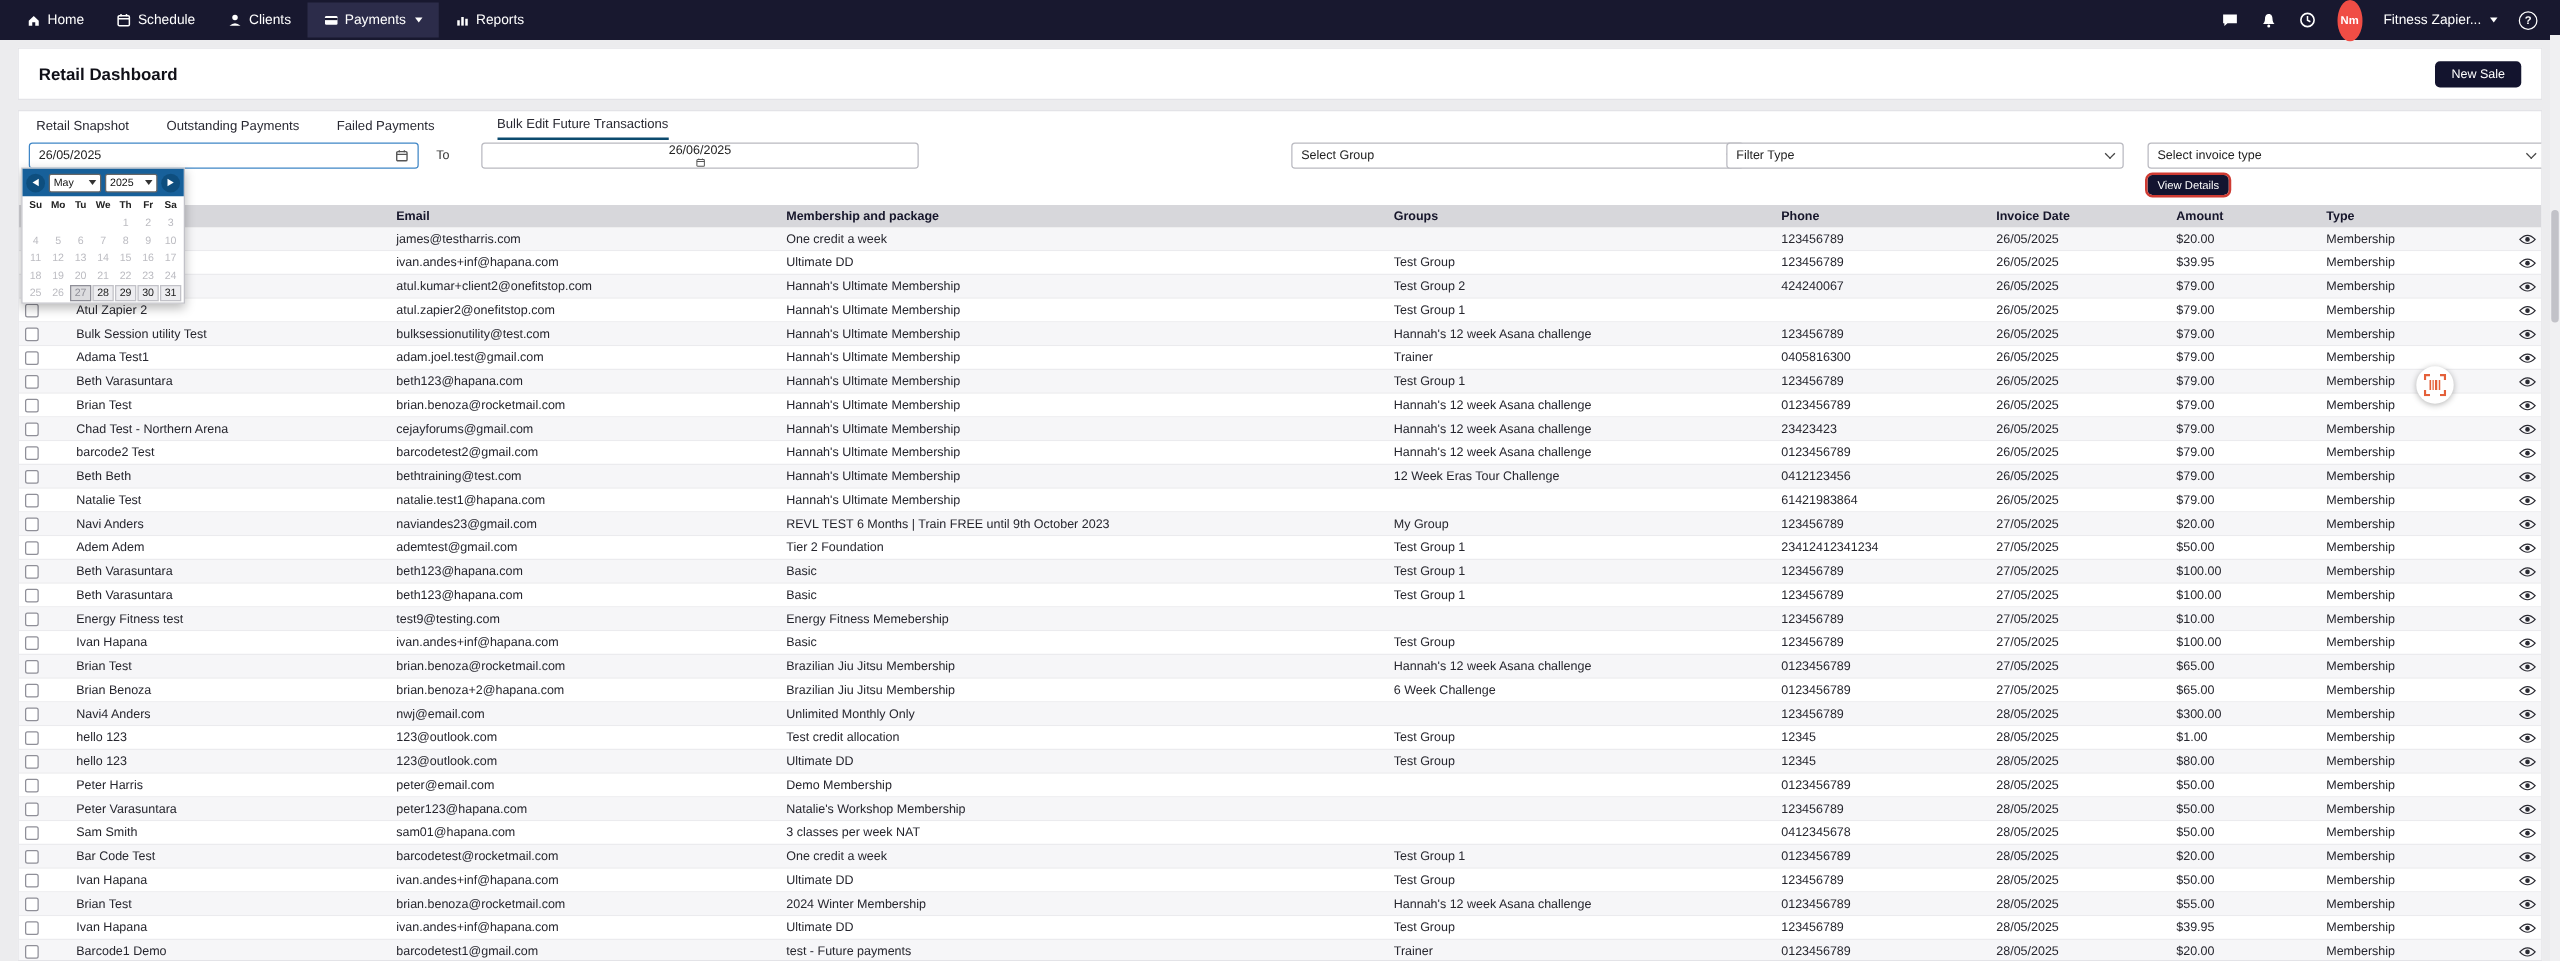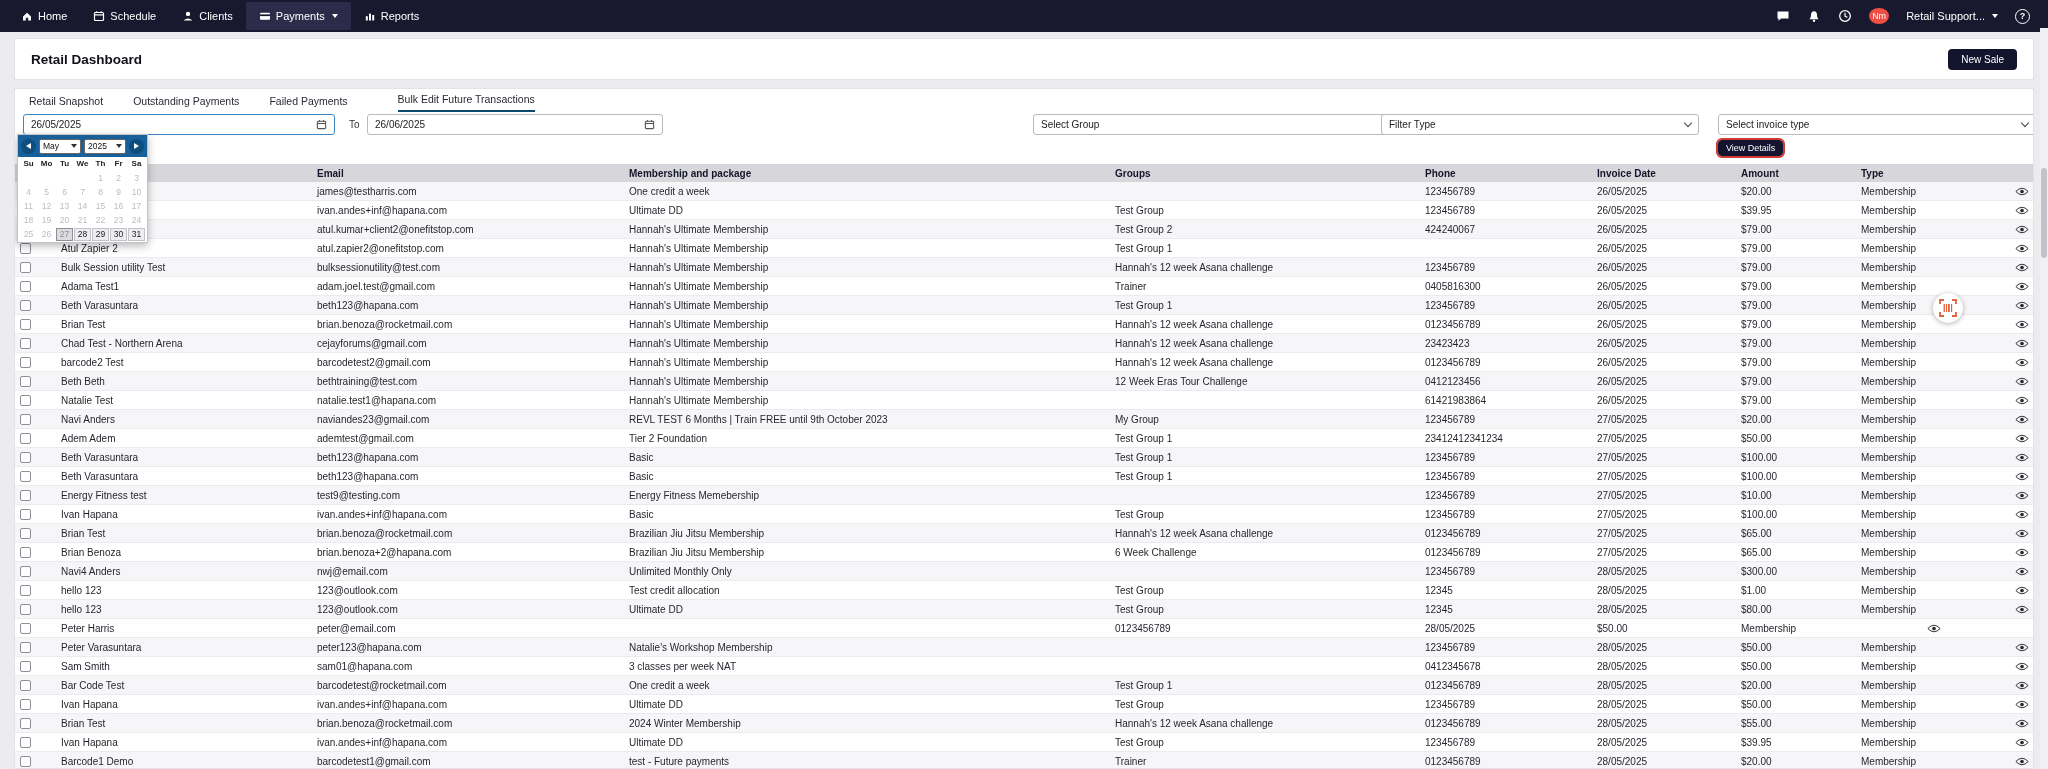--- a/index.html
+++ b/index.html
@@ -8,22 +8,22 @@
 
   
   .navbar { position:absolute; left:0; top:0; width:2048px; height:28px; background:#18182f;
             display:flex; align-items:center; padding:16px 8px; color:#fff; }
   .nav-item { display:flex; align-items:center; gap:5px; height:28px; padding:0 13px;
               font-size:11px; color:#fff; cursor:pointer; white-space:nowrap; }
   .nav-item.active { background:#2c2c4a; }
   .caret-down { width:0; height:0; border-left:3.5px solid transparent; border-right:3.5px solid transparent;
                 border-top:4px solid #fff; display:inline-block; margin-left:2px; }
   .nav-right { margin-left:auto; display:flex; align-items:center; gap:17px; padding-right:10px; }
-  .avatar { width:20px; height:16px; border-radius:50%; background:#f04d45; color:#fff; font-size:9px;
-            font-weight:normal; display:flex; align-items:center; justify-content:center; }
+  .avatar { width:20px; height:33px; border-radius:50%; background:#f04d45; color:#fff; font-size:9px;
+            font-weight:bold; display:flex; align-items:center; justify-content:center; }
   .user-name { font-size:11px; display:flex; align-items:center; gap:5px; }
   .help-badge { width:15px; height:15px; border-radius:50%; border:1.5px solid #fff; color:#fff;
                 font-size:9px; font-weight:bold; display:flex; align-items:center; justify-content:center; }
   .help-badge::after { content:"?"; }
 
   
   .title-card { position:absolute; left:14px; top:38px; width:2020px; height:42px; background:#fff;
                 border:1px solid #e3e3e7; display:flex; align-items:center; padding:0 16px; }
   .page-title { font-size:13.5px; font-weight:bold; color:#101018; }
   .new-sale-btn { margin-left:auto; background:#13142e; color:#fff; font-size:10px; padding:5px 13px;
@@ -148,21 +148,21 @@
     <svg width="14" height="13" viewBox="0 0 14 13">
         <path d="M7 1.2 C4.8 1.2 4 3 4 5 C4 7.6 3 8.6 2.4 9.2 H11.6 C11 8.6 10 7.6 10 5 C10 3 9.2 1.2 7 1.2 Z" fill="#fff"></path>
         <circle cx="7" cy="10.7" r="1.2" fill="#fff"></circle>
       </svg>
     <svg width="14" height="14" viewBox="0 0 14 14">
         <circle cx="7" cy="7" r="5.3" fill="none" stroke="#fff" stroke-width="1.3"></circle>
         <path d="M7 3.8 V7.2 L9.3 8.4" stroke="#fff" stroke-width="1.2" fill="none"></path>
       </svg>
     <div class="avatar">Nm</div>
     <div class="user-name">
-      <span>Retail Support...</span>
+      <span>Fitness Zapier...</span>
       <span class="caret-down"></span>
     </div>
     <div class="help-badge"></div>
   </div>
 </div>
 
 <div class="title-card">
   <div class="page-title">Retail Dashboard</div>
   <button class="new-sale-btn">New Sale</button>
 </div>
@@ -179,21 +179,21 @@
   <div class="f-abs input-box focused" style="left:8px; top:25px; width:312px;">
     <span class="grow">26/05/2025</span>
     <svg width="11" height="11" viewBox="0 0 12 12">
         <rect x="1.5" y="2.5" width="9" height="8" rx="1" fill="none" stroke="#555" stroke-width="1.2"></rect>
         <line x1="1.5" y1="4.9" x2="10.5" y2="4.9" stroke="#555" stroke-width="1.2"></line>
         <line x1="3.8" y1="1.2" x2="3.8" y2="3" stroke="#555" stroke-width="1.2"></line>
         <line x1="8.2" y1="1.2" x2="8.2" y2="3" stroke="#555" stroke-width="1.2"></line>
       </svg>
   </div>
   <div class="f-abs to-label" style="left:334px; top:30px;">To</div>
-  <div class="f-abs input-box" style="left:352px; top:25px; width:296px;">
+  <div class="f-abs input-box" style="left:370px; top:25px; width:350px;flex-direction:column;">
     <span class="grow">26/06/2025</span>
     <svg width="11" height="11" viewBox="0 0 12 12">
         <rect x="1.5" y="2.5" width="9" height="8" rx="1" fill="none" stroke="#555" stroke-width="1.2"></rect>
         <line x1="1.5" y1="4.9" x2="10.5" y2="4.9" stroke="#555" stroke-width="1.2"></line>
         <line x1="3.8" y1="1.2" x2="3.8" y2="3" stroke="#555" stroke-width="1.2"></line>
         <line x1="8.2" y1="1.2" x2="8.2" y2="3" stroke="#555" stroke-width="1.2"></line>
       </svg>
   </div>
   <div class="f-abs input-box" style="left:1018px; top:25px; width:362px;">
     <span class="grow">Select Group</span>
@@ -682,20 +682,21 @@
       </svg>
     </div>
   </div>
 
   <div class="trow grid-row even">
     <div class="cell">
           <span class="checkbox"></span>
         </div>
     <div class="cell c-name">Peter Harris</div>
     <div class="cell c-email">peter@email.com</div>
+    <div class="cell c-membership">Demo Membership</div>
     <div class="cell c-groups"></div>
     <div class="cell c-phone">0123456789</div>
     <div class="cell c-invoice_date">28/05/2025</div>
     <div class="cell c-amount">$50.00</div>
     <div class="cell c-type">Membership</div>
     <div class="cell c-actions">
       <svg class="eye" width="14" height="9" viewBox="0 0 16 10">
         <path d="M1 5 Q8 -2.5 15 5 Q8 12.5 1 5 Z" fill="none" stroke="#2b2b33" stroke-width="1.1"></path>
         <circle cx="8" cy="5" r="2.1" fill="#2b2b33"></circle>
       </svg>

